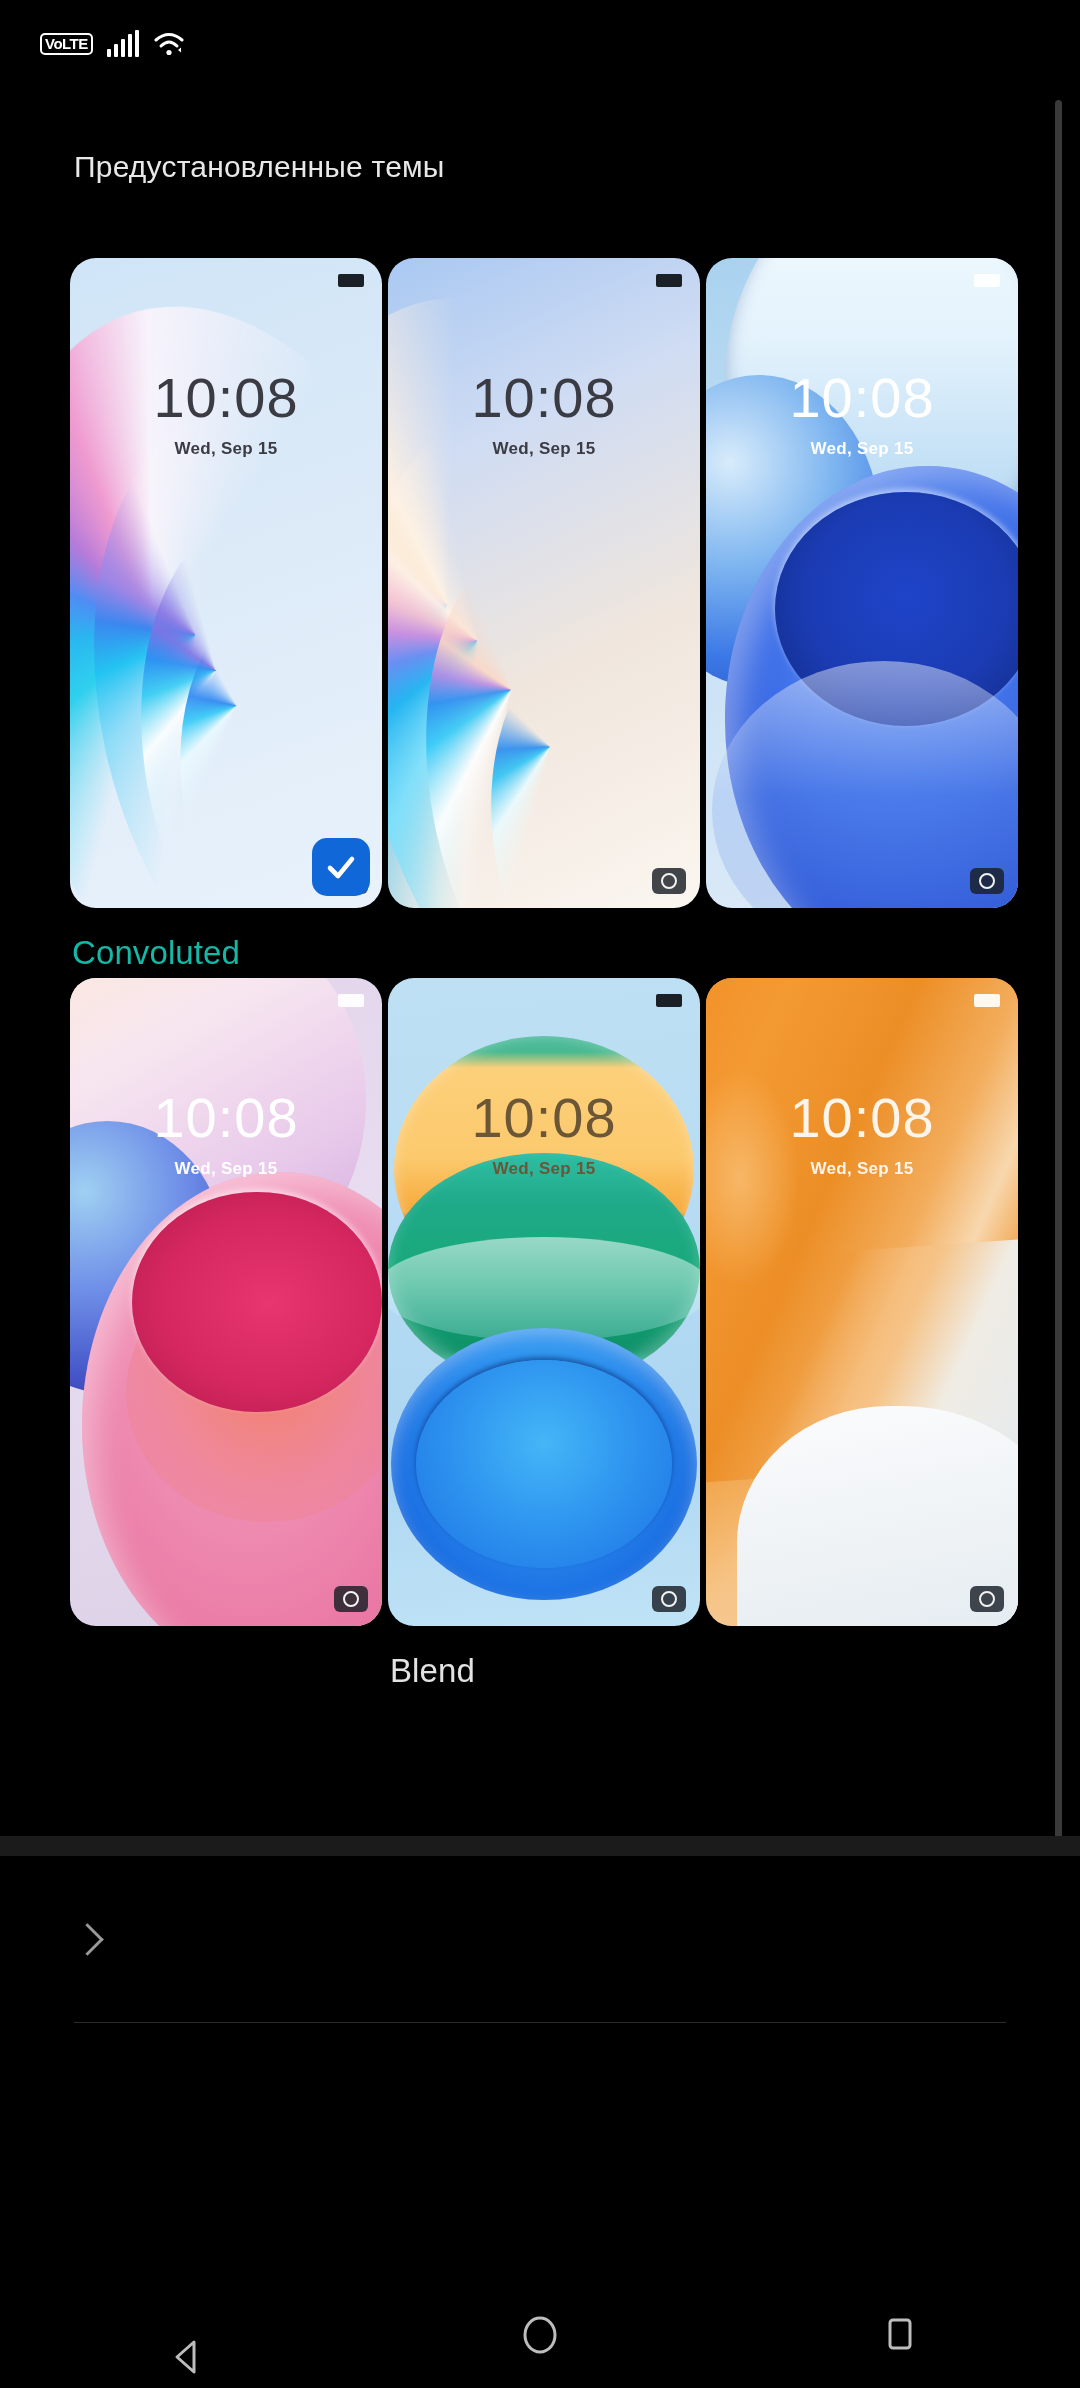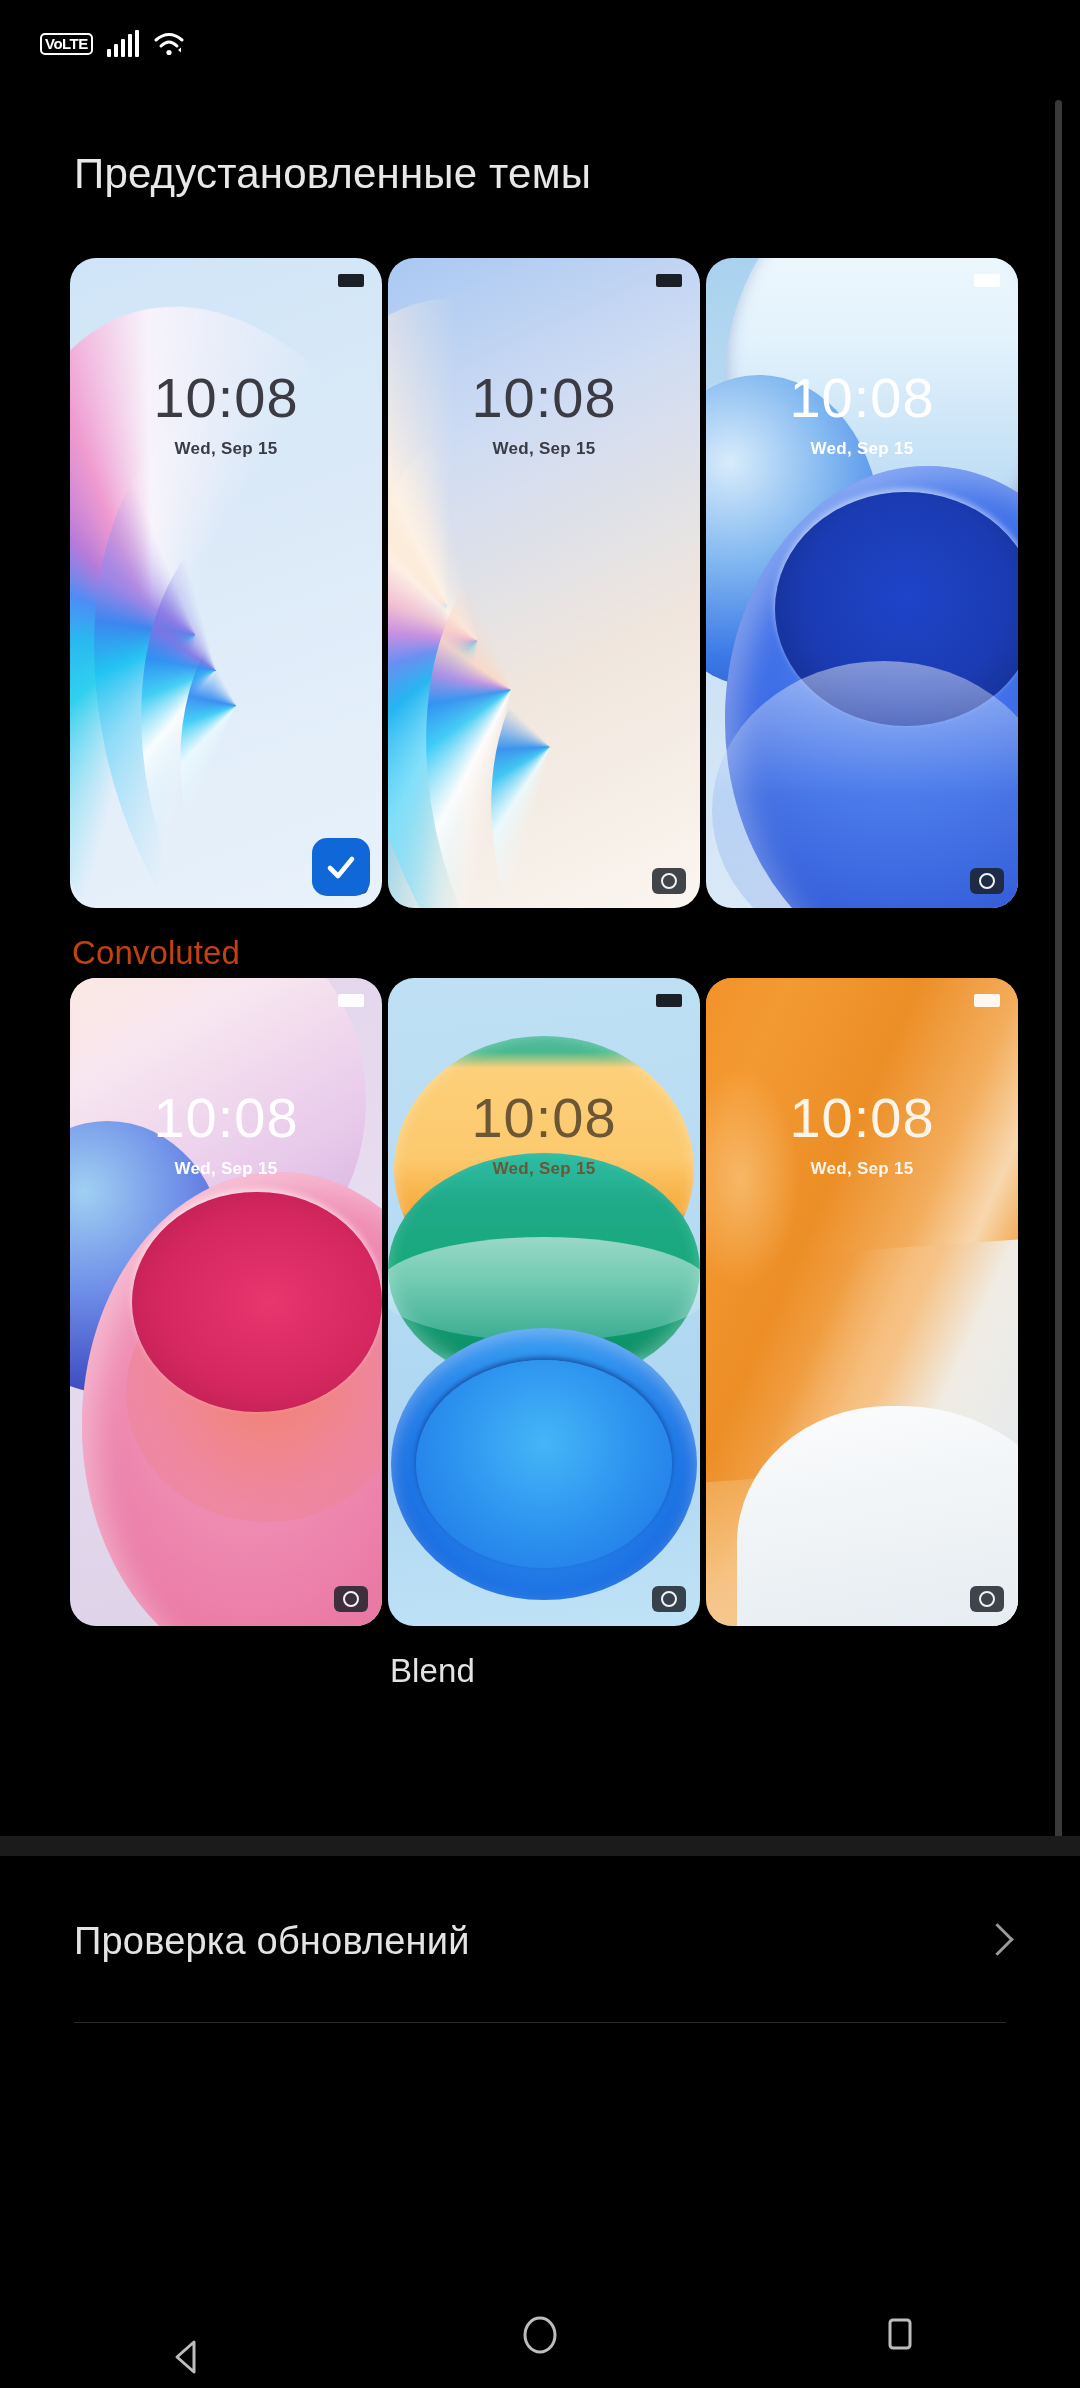--- a/index.html
+++ b/index.html
@@ -43,40 +43,40 @@
   .batt::after {
     content:""; position:absolute; right:-7px; top:7px;
     width:4px; height:10px; background:#fff; border-radius:0 2px 2px 0;
   }
   .batt .fill { height:100%; background:#fff; border-radius:1px; }
   .clock-sb { font-size:30px; letter-spacing:.5px; margin-left:2px; }
 
   
   .page-title {
     position:absolute; left:74px; top:150px;
-    font-size:42px; color:#e8e8e8; font-weight:normal; letter-spacing:.2px;
+    font-size:30px; color:#e8e8e8; font-weight:normal; letter-spacing:.2px;
   }
 
   
   .grid {
     position:absolute; left:0; top:258px; width:1080px;
     display:flex; flex-direction:column; gap:6px;
   }
   .row { display:flex; padding:0 70px; gap:26px; }
   .cell { width:292px; }
   .thumb {
     position:relative; width:312px; height:650px;
     border-radius:26px; overflow:hidden;
   }
   .row.r2 .thumb { height:648px; }
   .thumb-label {
     display:block; margin-top:26px; margin-left:2px;
     font-size:33px; color:#e3e3e3; letter-spacing:.1px;
   }
-  .thumb-label.selected { color:#c2410c; }
+  .thumb-label.selected { color:#14b8a6; }
 
   
   .t-batt {
     position:absolute; right:18px; top:16px;
     width:26px; height:13px; border-radius:2px;
   }
   .t-batt.dark { background:#1b1f26; }
   .t-batt.light { background:rgba(255,255,255,.92); }
   .t-clock {
     position:absolute; left:0; right:0; top:112px;
@@ -488,21 +488,20 @@
           <span class="t-cam"></span>
         </div>
       </div>
 
     </div>
   </div>
 
   <div class="band"></div>
 
   <div class="update-row">
-    <span class="lbl">Проверка обновлений</span>
     <span class="chev"></span>
   </div>
   <div class="divider"></div>
 
   <div class="navbar">
     <div class="nav-btn">
       <span class="nav-back">
         <svg viewBox="0 0 44 44" width="44" height="44">
           <path d="M29 7 L12 22 L29 37 Z" fill="none" stroke="#bdbdbd" stroke-width="3" stroke-linejoin="round"></path>
         </svg>

